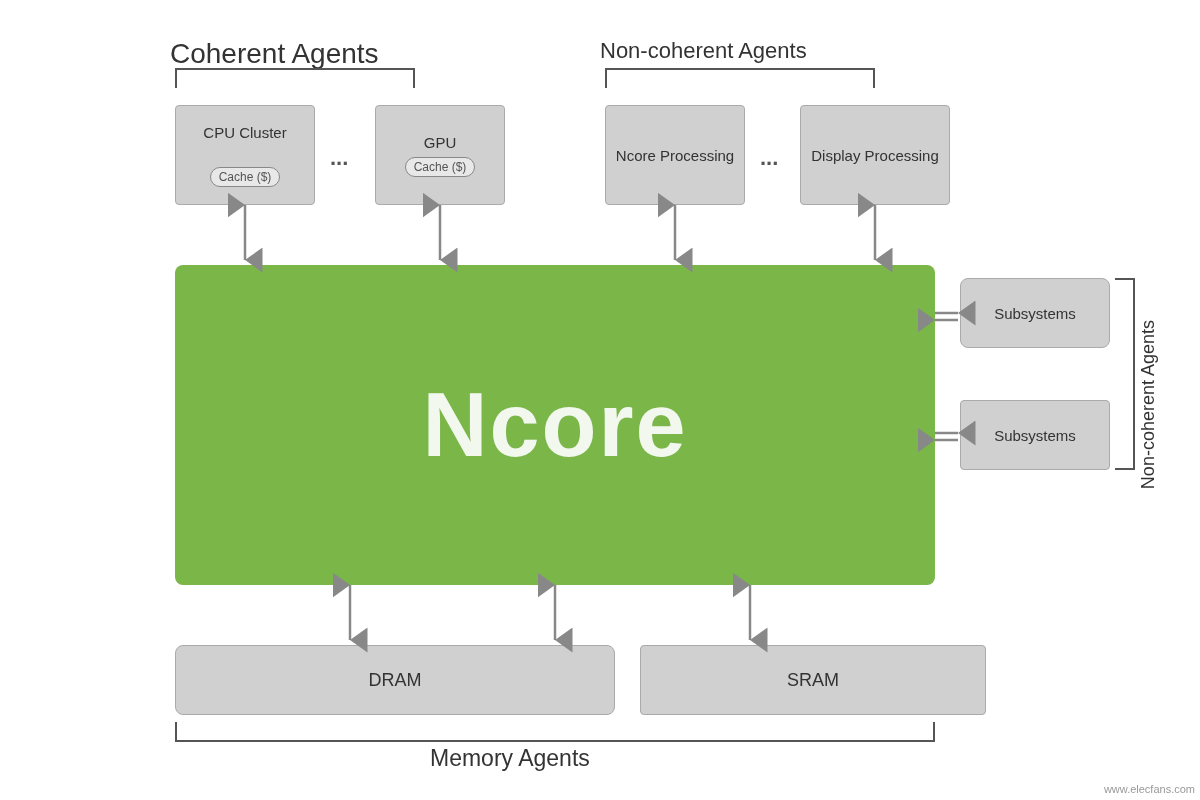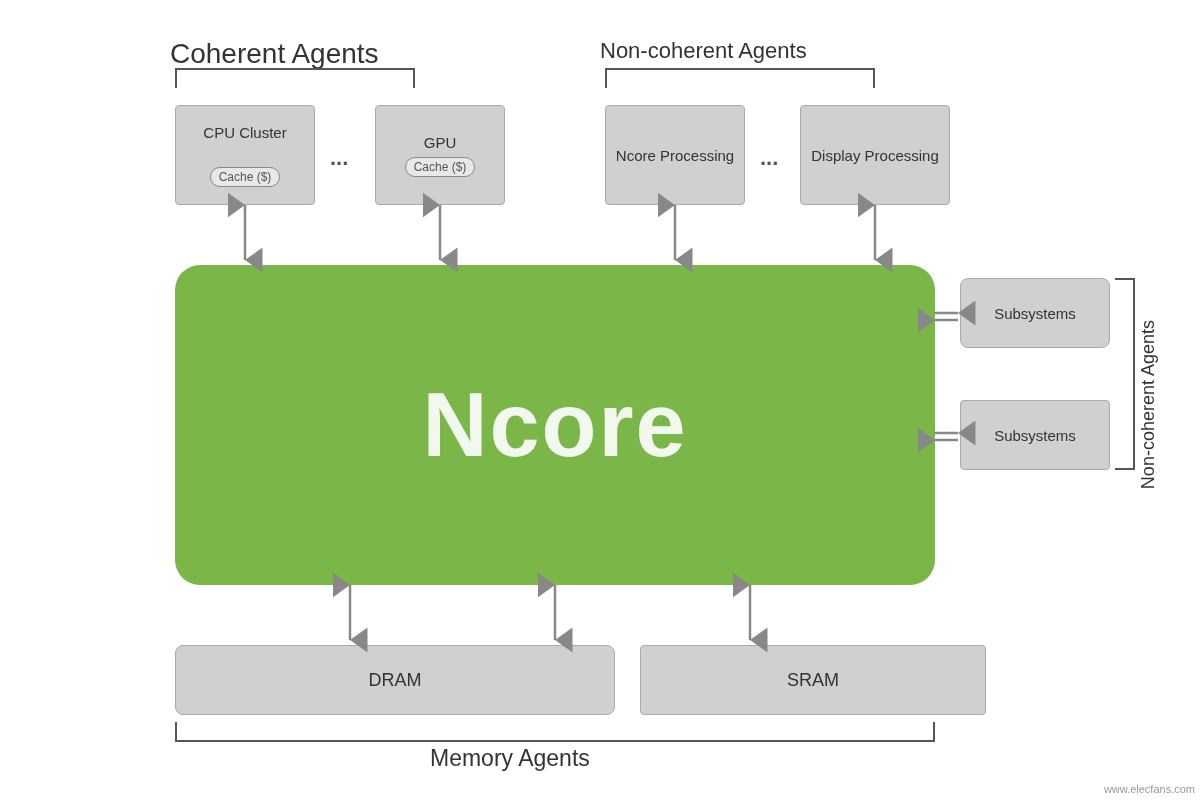--- a/index.html
+++ b/index.html
@@ -90,21 +90,21 @@
     }
 
     
     .ncore-box {
       position: absolute;
       top: 265px;
       left: 175px;
       width: 760px;
       height: 320px;
       background: #7ab648;
-      border-radius: 25px;
+      border-radius: 8px;
       display: flex;
       align-items: center;
       justify-content: center;
     }
 
     .ncore-text {
       font-size: 90px;
       font-weight: bold;
       color: rgba(255,255,255,0.9);
       letter-spacing: 2px;

